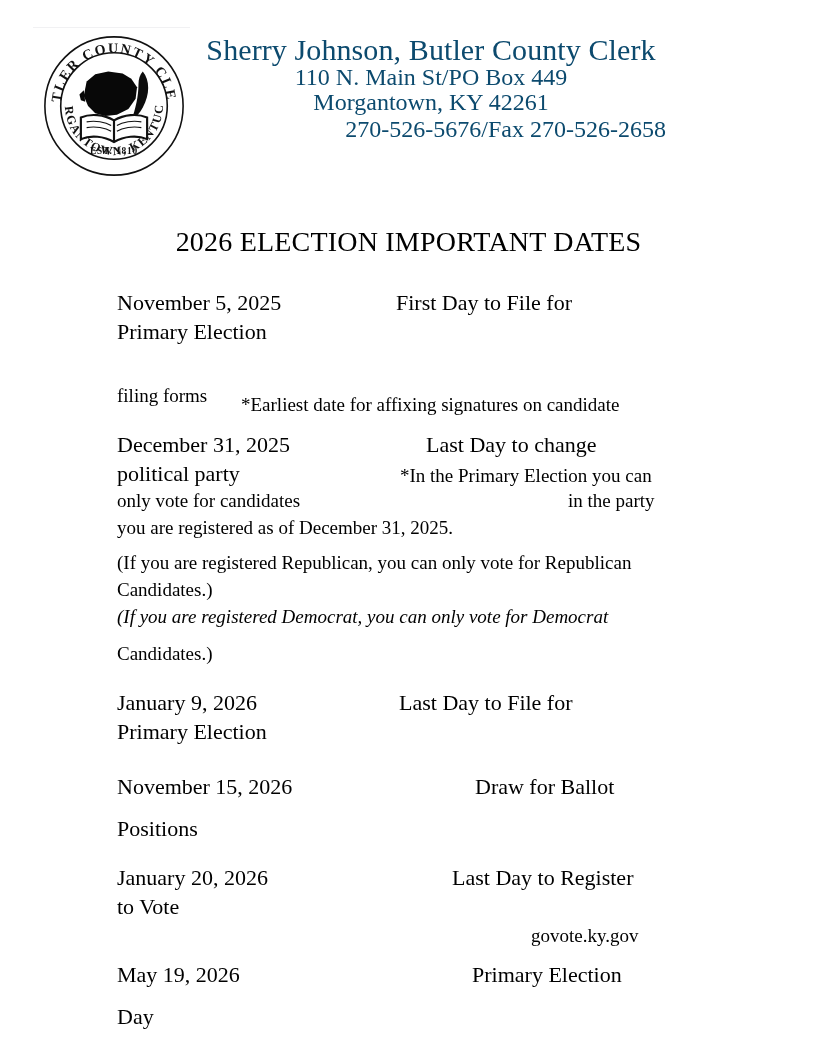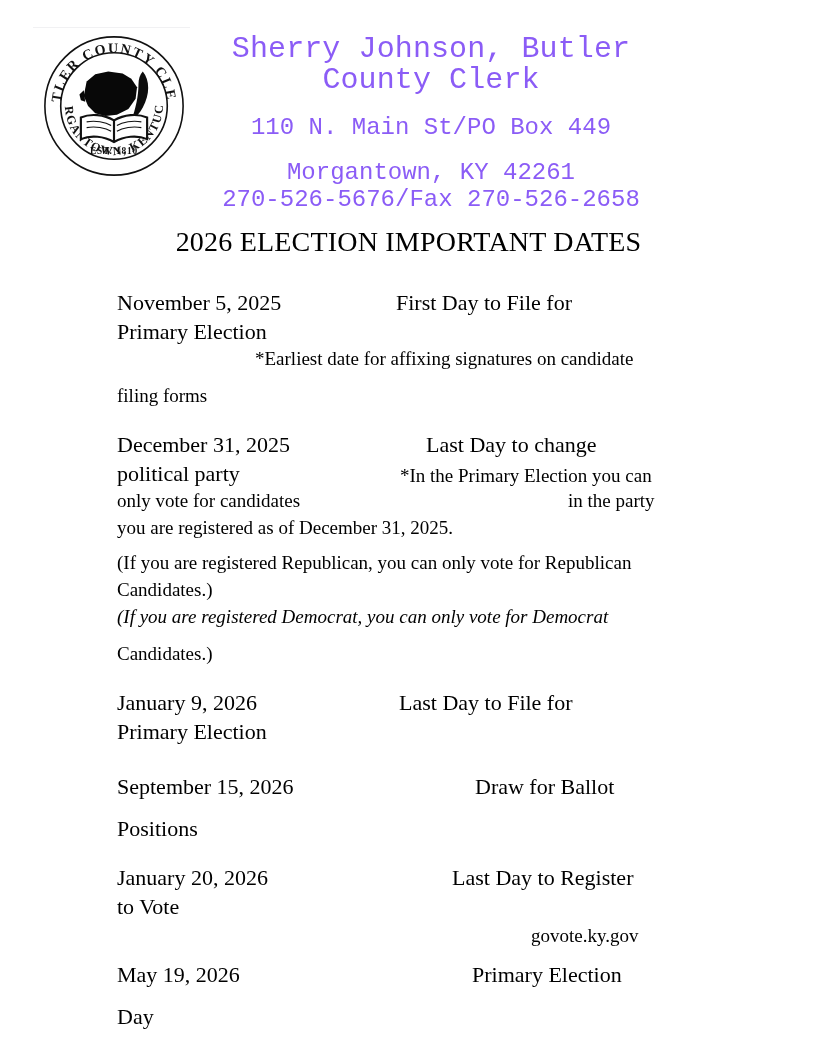--- a/index.html
+++ b/index.html
@@ -45,36 +45,36 @@
     height: 144px;
   }
   .seal svg { display: block; width: 144px; height: 144px; }
 
   .org-block {
     position: absolute;
     left: 196px;
     top: 34px;
     width: 470px;
     text-align: center;
-    color: #8b5cf6;
+    color: #0c4a6e;
     line-height: 1.04;
-    font-family: Liberation Mono, monospace;
   }
   .org-name {
     font-size: 30px;
     letter-spacing: 0.1px;
   }
   .org-addr1,
   .org-addr2 {
     font-size: 24px;
-    margin-top: 20px;
+    margin-top: 0;
   }
   .org-phone {
     font-size: 24px;
     margin-top: 2px;
+    text-align: right;
   }
 
   
   .doc-title {
     position: absolute;
     left: 0;
     top: 226px;
     width: 817px;
     text-align: center;
     font-size: 28px;
@@ -196,21 +196,21 @@
 
   <div class="entry">
     <div class="row">
       <span class="date">November 5, 2025</span>
       <span class="desc" style="left:396px;">First Day to File for</span>
     </div>
     <div class="cont">
       <span class="text">Primary Election</span>
     </div>
     <div class="note">
-      <span class="text" style="left:255px;">*Earliest date for affixing signatures on candidate</span>
+      <span class="text" style="left:241px;margin-top:46px;">*Earliest date for affixing signatures on candidate</span>
     </div>
     <div class="gap-sm"></div>
     <div class="note">
       <span class="text" style="left:117px;">filing forms</span>
     </div>
   </div>
 
   <div class="gap-md"></div>
 
   <div class="entry">
@@ -254,21 +254,21 @@
     </div>
     <div class="cont">
       <span class="text">Primary Election</span>
     </div>
   </div>
 
   <div class="gap-lg"></div>
 
   <div class="entry">
     <div class="row">
-      <span class="date">September 15, 2026</span>
+      <span class="date">November 15, 2026</span>
       <span class="desc" style="left:475px;">Draw for Ballot</span>
     </div>
     <div style="height:13px;"></div>
     <div class="cont">
       <span class="text">Positions</span>
     </div>
   </div>
 
   <div class="gap-md"></div>
 

